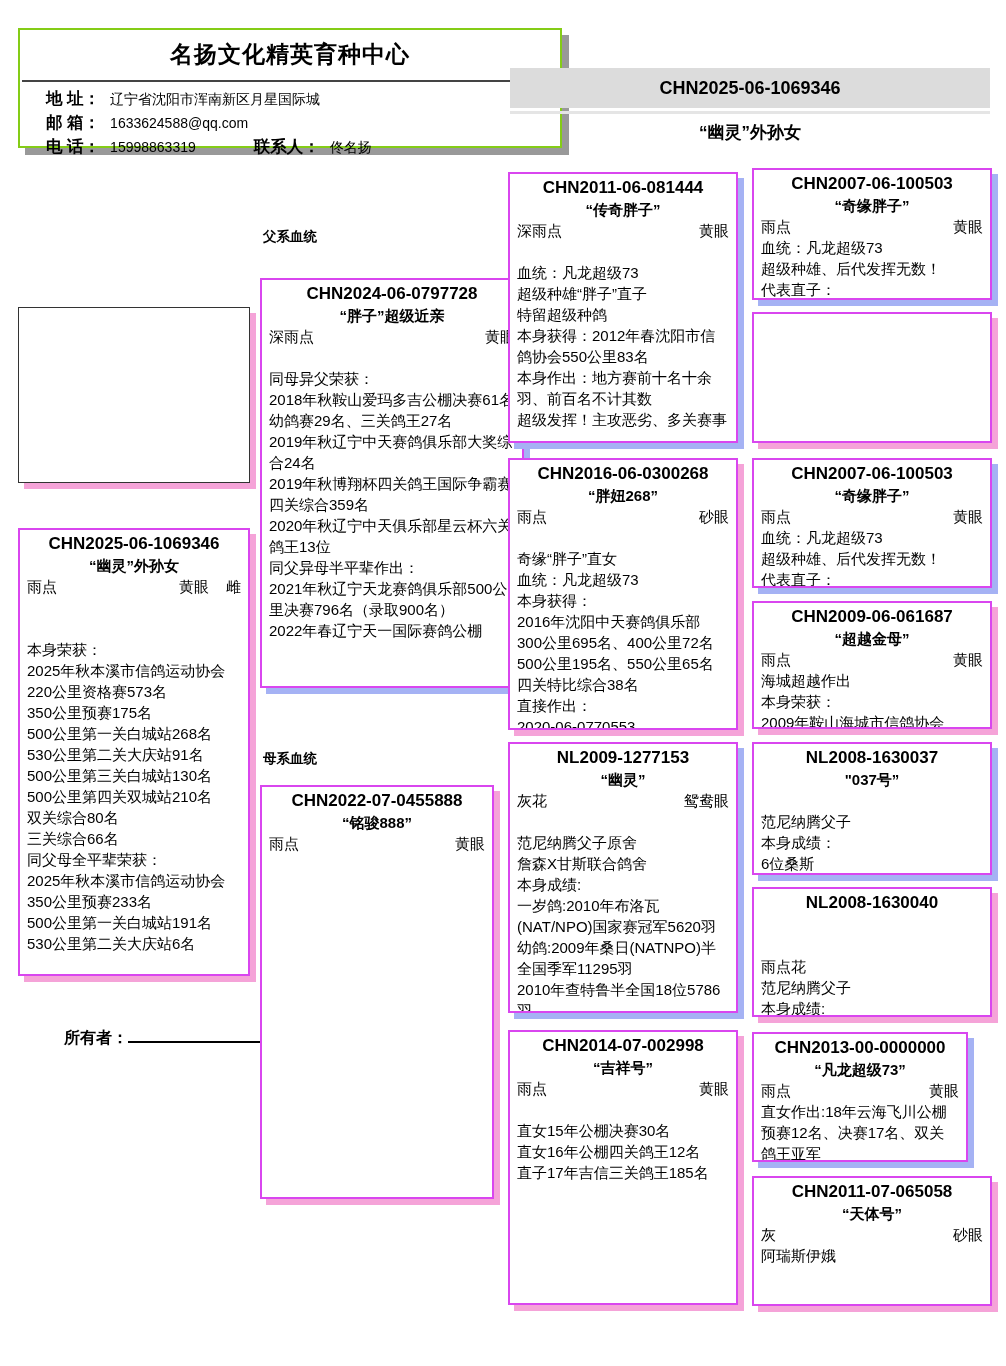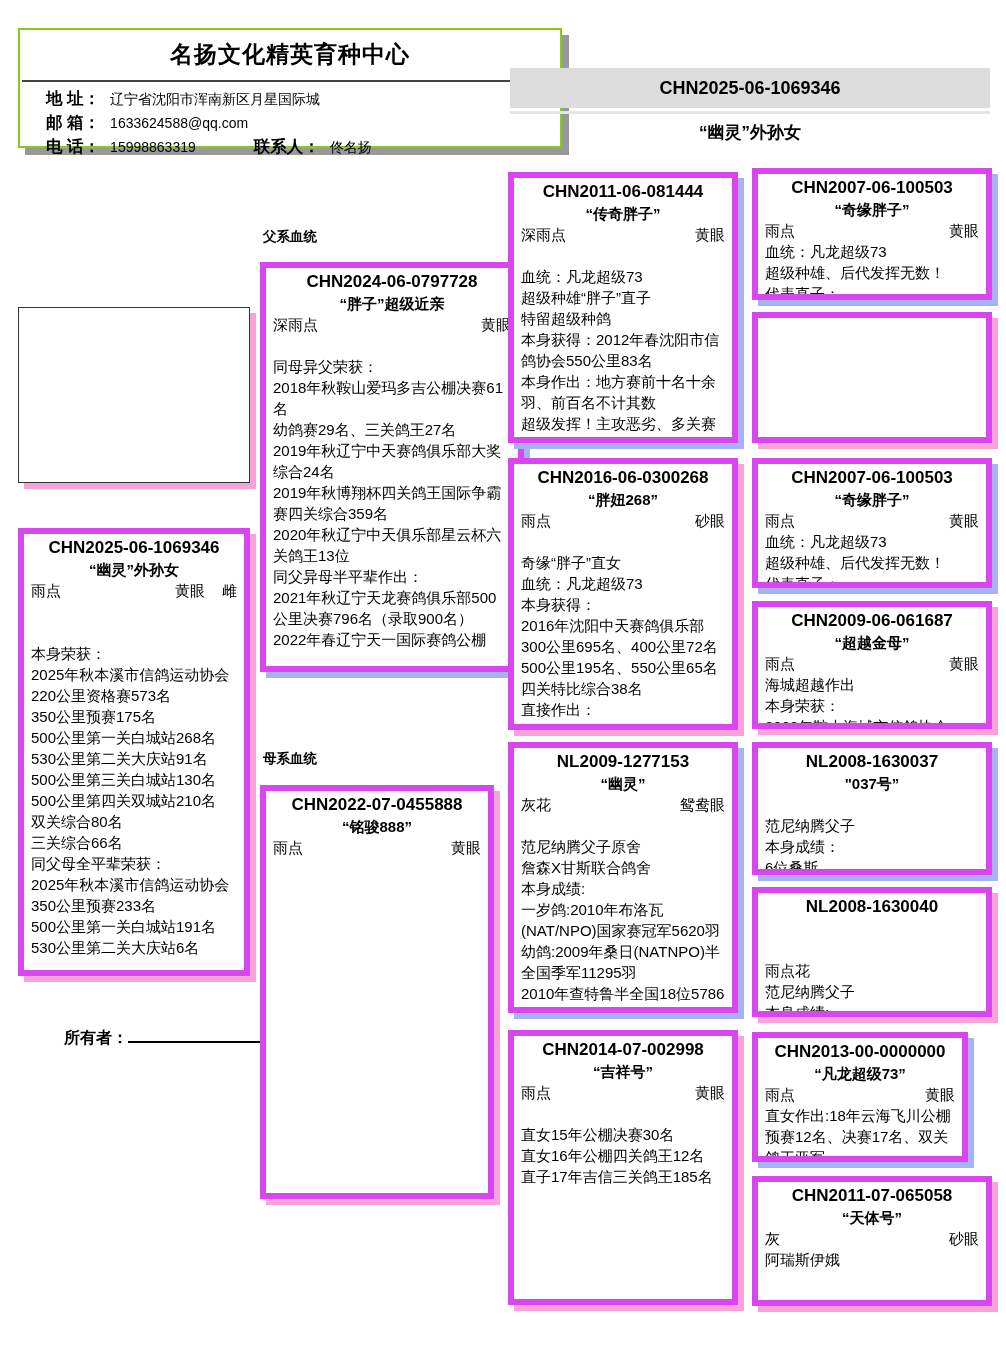--- a/index.html
+++ b/index.html
@@ -23,21 +23,21 @@
   .subtitle{position:absolute;left:510px;top:121px;width:480px;text-align:center;font-weight:700;font-size:17px;}
 
   
   .seclabel{position:absolute;font-weight:700;font-size:13.5px;}
 
   
   .photo{position:absolute;left:18px;top:307px;width:232px;height:176px;background:#fff;
          border:1px solid #333;box-sizing:border-box;box-shadow:6px 6px 0 0 #f5a3d8;}
 
   
-  .card{position:absolute;background:#fff;border:6px solid #d946ef;box-sizing:border-box;
+  .card{position:absolute;background:#fff;border:2px solid #d946ef;box-sizing:border-box;
         padding:2px 7px 3px;overflow:hidden;}
   .card.blue{box-shadow:6px 6px 0 0 #a5b2f4;}
   .card.pink{box-shadow:6px 6px 0 0 #f5a3d8;}
   .ring{font-weight:700;font-size:17px;line-height:23px;min-height:23px;text-align:center;}
   .bname{font-weight:700;font-size:15px;line-height:21px;min-height:21px;text-align:center;}
   .crow{display:flex;justify-content:space-between;font-size:15px;line-height:21px;min-height:21px;}
   .crow .rgt{display:flex;gap:17px;}
   .blines{font-size:15px;line-height:21px;white-space:pre-wrap;}
   .mt-md{margin-top:21px;}
   .mt-lg{margin-top:42px;}
@@ -105,21 +105,21 @@
 2025年秋本溪市信鸽运动协会
 350公里预赛233名
 500公里第一关白城站191名
 530公里第二关大庆站6名</div>
   </div>
 
   <div class="owner">
     <span>所有者：</span><span class="line"></span>
   </div>
 
-  <div class="card blue" style="left:260px;top:262px;width:264px;height:410px">
+  <div class="card blue" style="left:260px;top:278px;width:264px;height:410px">
     <div class="ring">CHN2024-06-0797728</div>
     <div class="bname">“胖子”超级近亲</div>
     <div class="crow">
       <span>深雨点</span>
       <span class="rgt">
           <span>黄眼</span>
         </span>
     </div>
     <div class="blines mt-md">同母异父荣获：
 2018年秋鞍山爱玛多吉公棚决赛61名

